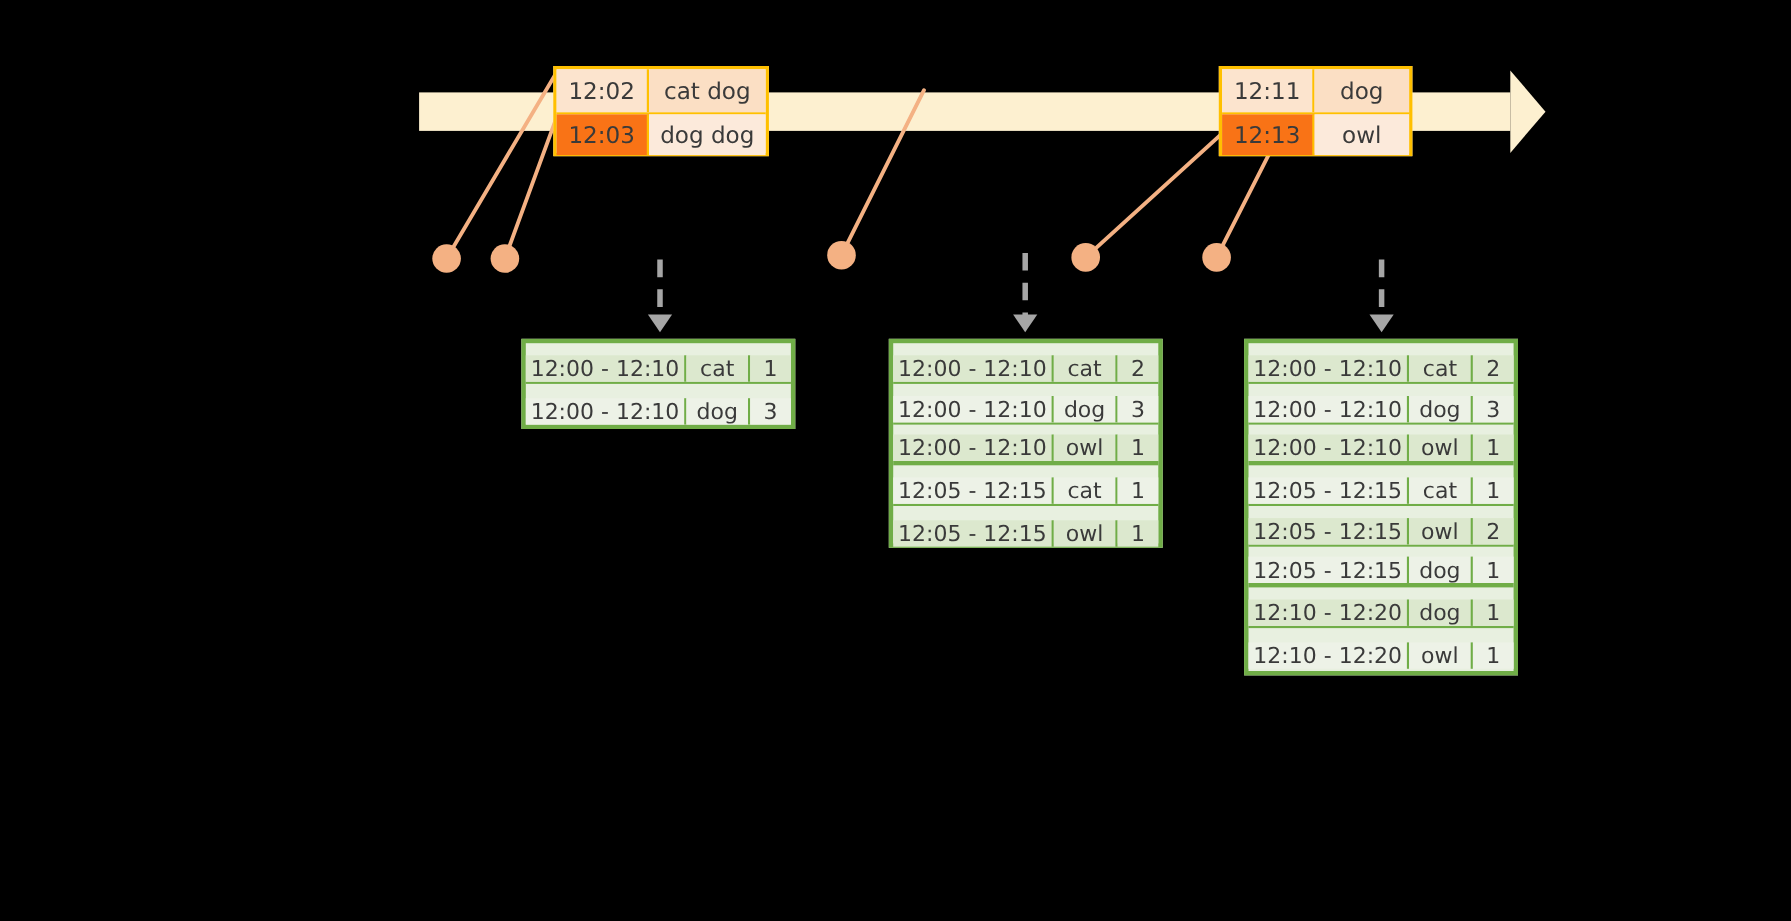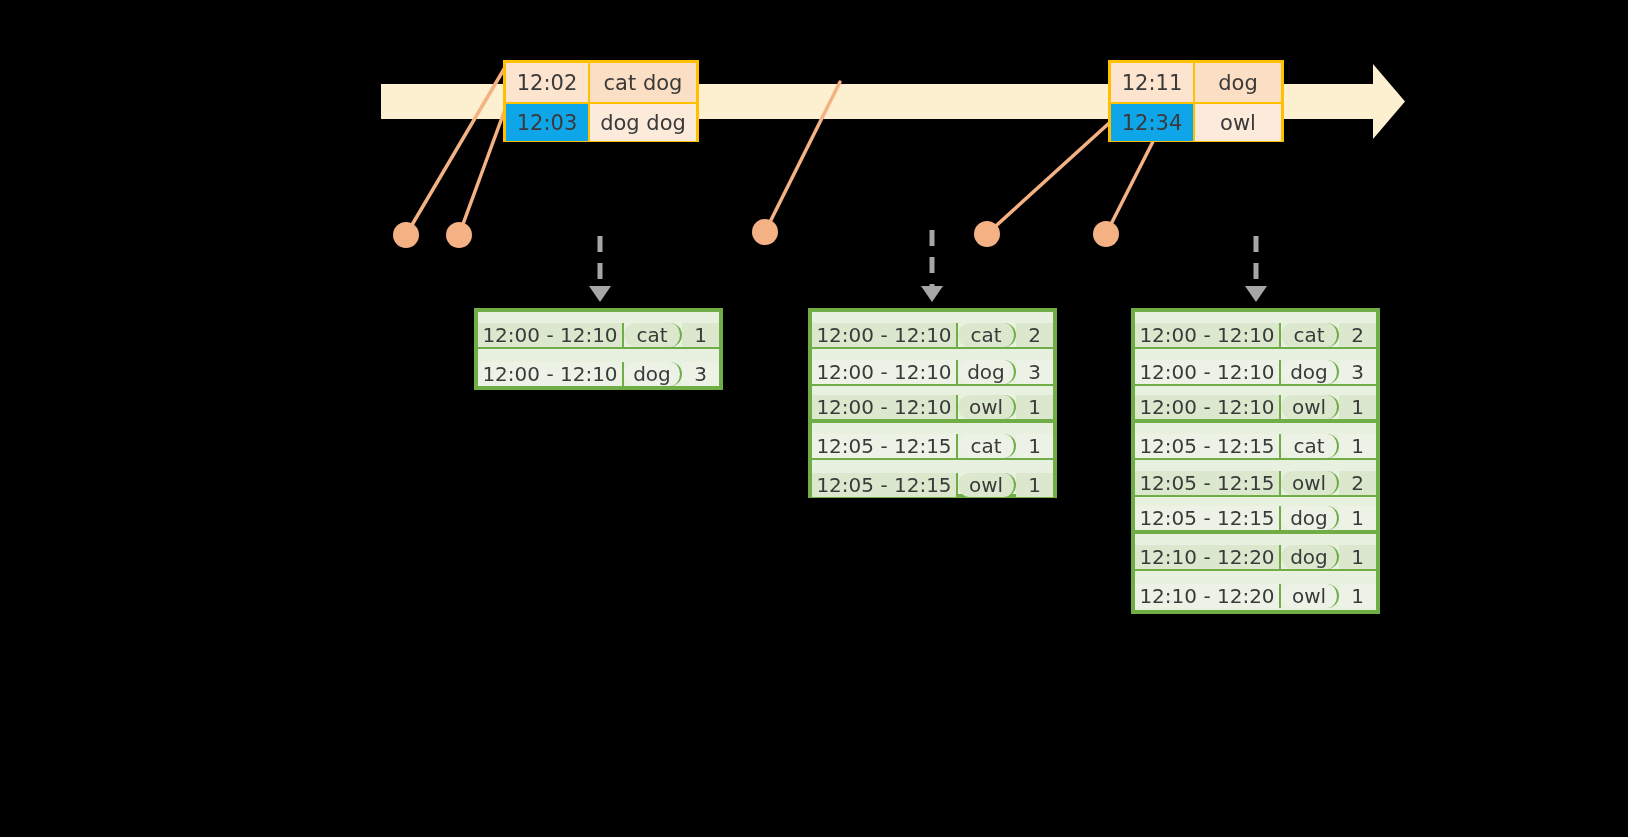--- a/index.html
+++ b/index.html
@@ -38,21 +38,21 @@
   .event-row {
     display: flex;
     height: 39px;
     box-sizing: border-box;
   }
   .event-row + .event-row {
     border-top: 2px solid #FFC000;
   }
   .event-row.shade-a .ev-time { background: #FCE4CE; }
   .event-row.shade-a .ev-text { background: #FBDFC4; }
-  .event-row.shade-b .ev-time { background: #0ea5e9; }
+  .event-row.shade-b .ev-time { background: #f97316; }
   .event-row.shade-b .ev-text { background: #FCEADB; }
   .ev-time, .ev-text {
     display: flex;
     align-items: center;
     justify-content: center;
     font-size: 21px;
     color: #3a3a3a;
     box-sizing: border-box;
   }
   .ev-time { width: 84px; border-right: 2px solid #FFC000; }
@@ -80,21 +80,21 @@
     display: flex;
     align-items: center;
     justify-content: center;
     font-size: 20px;
     color: #3a3a3a;
     box-sizing: border-box;
     border-right: 2px solid #70AD47;
   }
   .r-cell:last-child { border-right: none; }
   .r-win { flex: 0 0 auto; }
-  .r-key { flex: 0 0 auto; border-radius: 13px; }
+  .r-key { flex: 0 0 auto; }
   .r-cnt { flex: 0 0 auto; }
 </style>
 </head>
 <body>
 
 <div id="stage">
 
   <svg class="layer" viewBox="0 0 1628 837">
     <defs>
       <marker id="tlArrow" markerWidth="10" markerHeight="10" refX="0" refY="5" orient="auto" markerUnits="strokeWidth">
@@ -144,21 +144,21 @@
       </div>
     </div>
 
 
   <div class="event-box" id="evbox-2" style="left:1108px; top:60px; width:176px; height:82px;">
       <div class="event-row shade-a">
         <div class="ev-time">12:11</div>
         <div class="ev-text">dog</div>
       </div>
       <div class="event-row shade-b">
-        <div class="ev-time">12:34</div>
+        <div class="ev-time">12:13</div>
         <div class="ev-text">owl</div>
       </div>
     </div>
 
   <div class="result-table" id="rtable-0" style="left:474px; top:308px; width:249px; height:82px;">
       <div class="r-row shade-a">
         <div class="r-cell r-win" style="width: 146px;">12:00 - 12:10</div>
         <div class="r-cell r-key" style="width: 58px;">cat</div>
         <div class="r-cell r-cnt" style="width: 37px;">1</div>
       </div>

